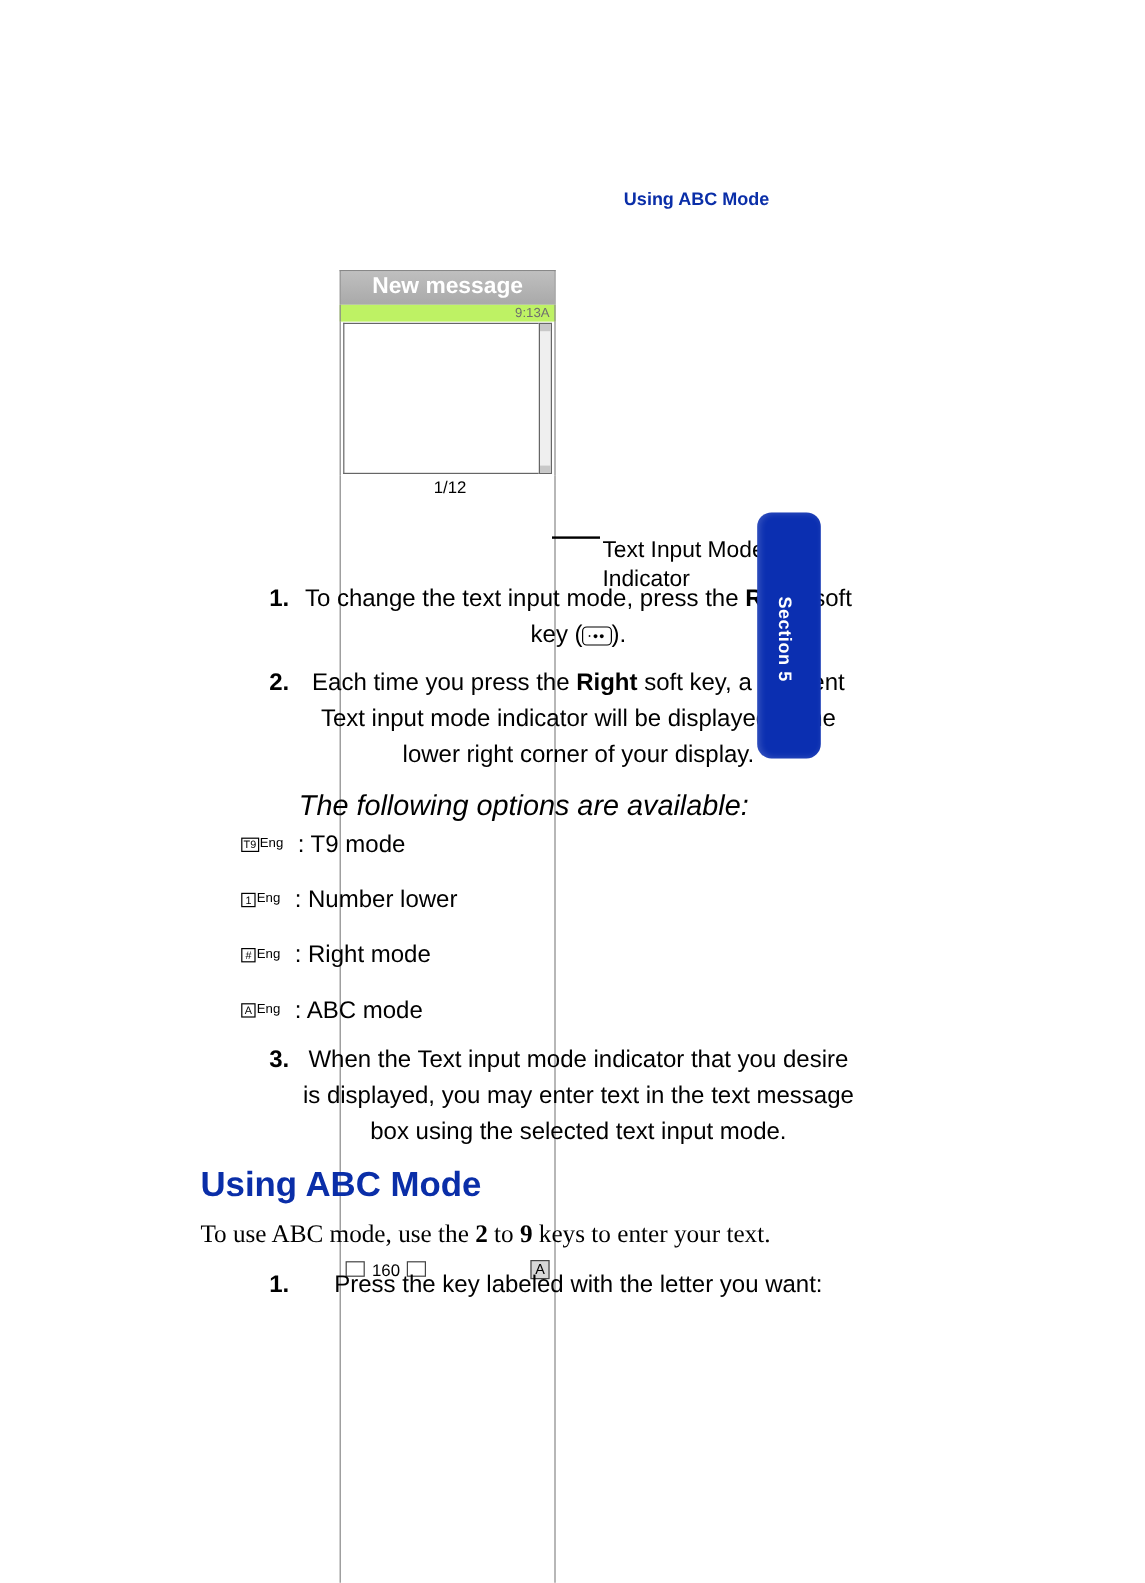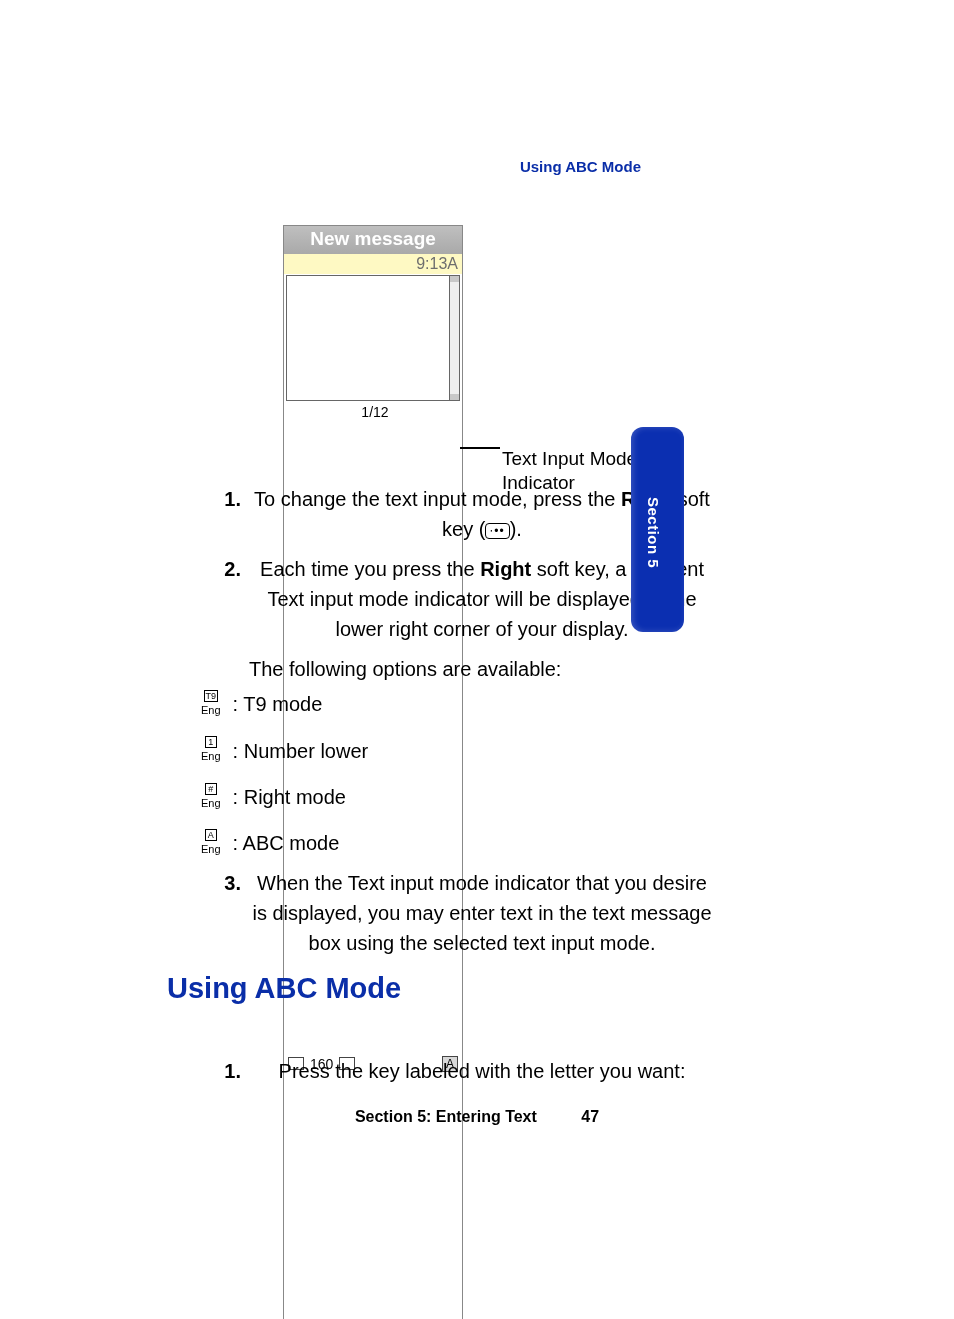--- a/index.html
+++ b/index.html
@@ -36,23 +36,23 @@
     background: linear-gradient(#bfbfbf,#a9a9a9);
     color: #fff;
     text-align: center;
     font-size: 19px;
     padding: 2px 0 4px;
     border: 1px solid #888;
     border-bottom: none;
     font-weight: bold;
   }
   .phone-time {
-    background: #fef9c3;
+    background: #bef264;
     color: #6e6e6e;
-    font-size: 16px;
+    font-size: 11px;
     text-align: right;
     padding: 1px 4px;
     border-left: 1px solid #888;
     border-right: 1px solid #888;
   }
   .phone-body-row {
     display: flex;
     border-left: 1px solid #888;
     border-right: 1px solid #888;
     height: 128px;
@@ -154,41 +154,41 @@
     padding: 0 4px 0 3px;
     font-size: 12px;
     line-height: 14px;
     vertical-align: 1px;
     letter-spacing: 1px;
   }
   .sub-indent {
     margin-left: 36px;
     margin-top: 6px;
     margin-bottom: 10px;
-    font-size: 20px;
+    font-size: 24px;
+    font-style: italic;
   }
   
   .mode-list {
     position: absolute;
     left: 201px;
     top: 690px;
     font-size: 20px;
     line-height: 1.4;
   }
   .mode-row {
     display: flex;
     align-items: center;
     margin-bottom: 18px;
   }
   .mode-badge {
     display: inline-flex;
     align-items: center;
     gap: 1px;
     font-size: 11px;
-    flex-direction: column;
   }
   .mode-badge .box {
     border: 1px solid #000;
     font-size: 9px;
     line-height: 10px;
     padding: 0 1px;
     min-width: 8px;
     text-align: center;
   }
   .mode-badge .eng {
@@ -339,30 +339,29 @@
 
   <div class="step3">
     <div class="step">
       <span class="num">3.</span>
       <span class="body">When the Text input mode indicator that you desire is displayed, you may enter text in the text message box using the selected text input mode.</span>
     </div>
   </div>
 
   <div class="h2">Using ABC Mode</div>
 
+  <div class="intro">
+    <span>To use ABC mode, use the </span><b>2</b><span> to </span><b>9</b><span> keys to enter your text.</span>
+  </div>
 
   <div class="step-abc">
     <div class="step">
       <span class="num">1.</span>
       <span class="body">Press the key labeled with the letter you want:</span>
     </div>
   </div>
 
-  <div class="footer">
-    <span class="sec">Section 5: Entering Text</span>
-    <span class="pg">47</span>
-  </div>
 
   <div class="tab">
     <div class="tab-label">Section 5</div>
   </div>
 
 </div>
 
 </body></html>

